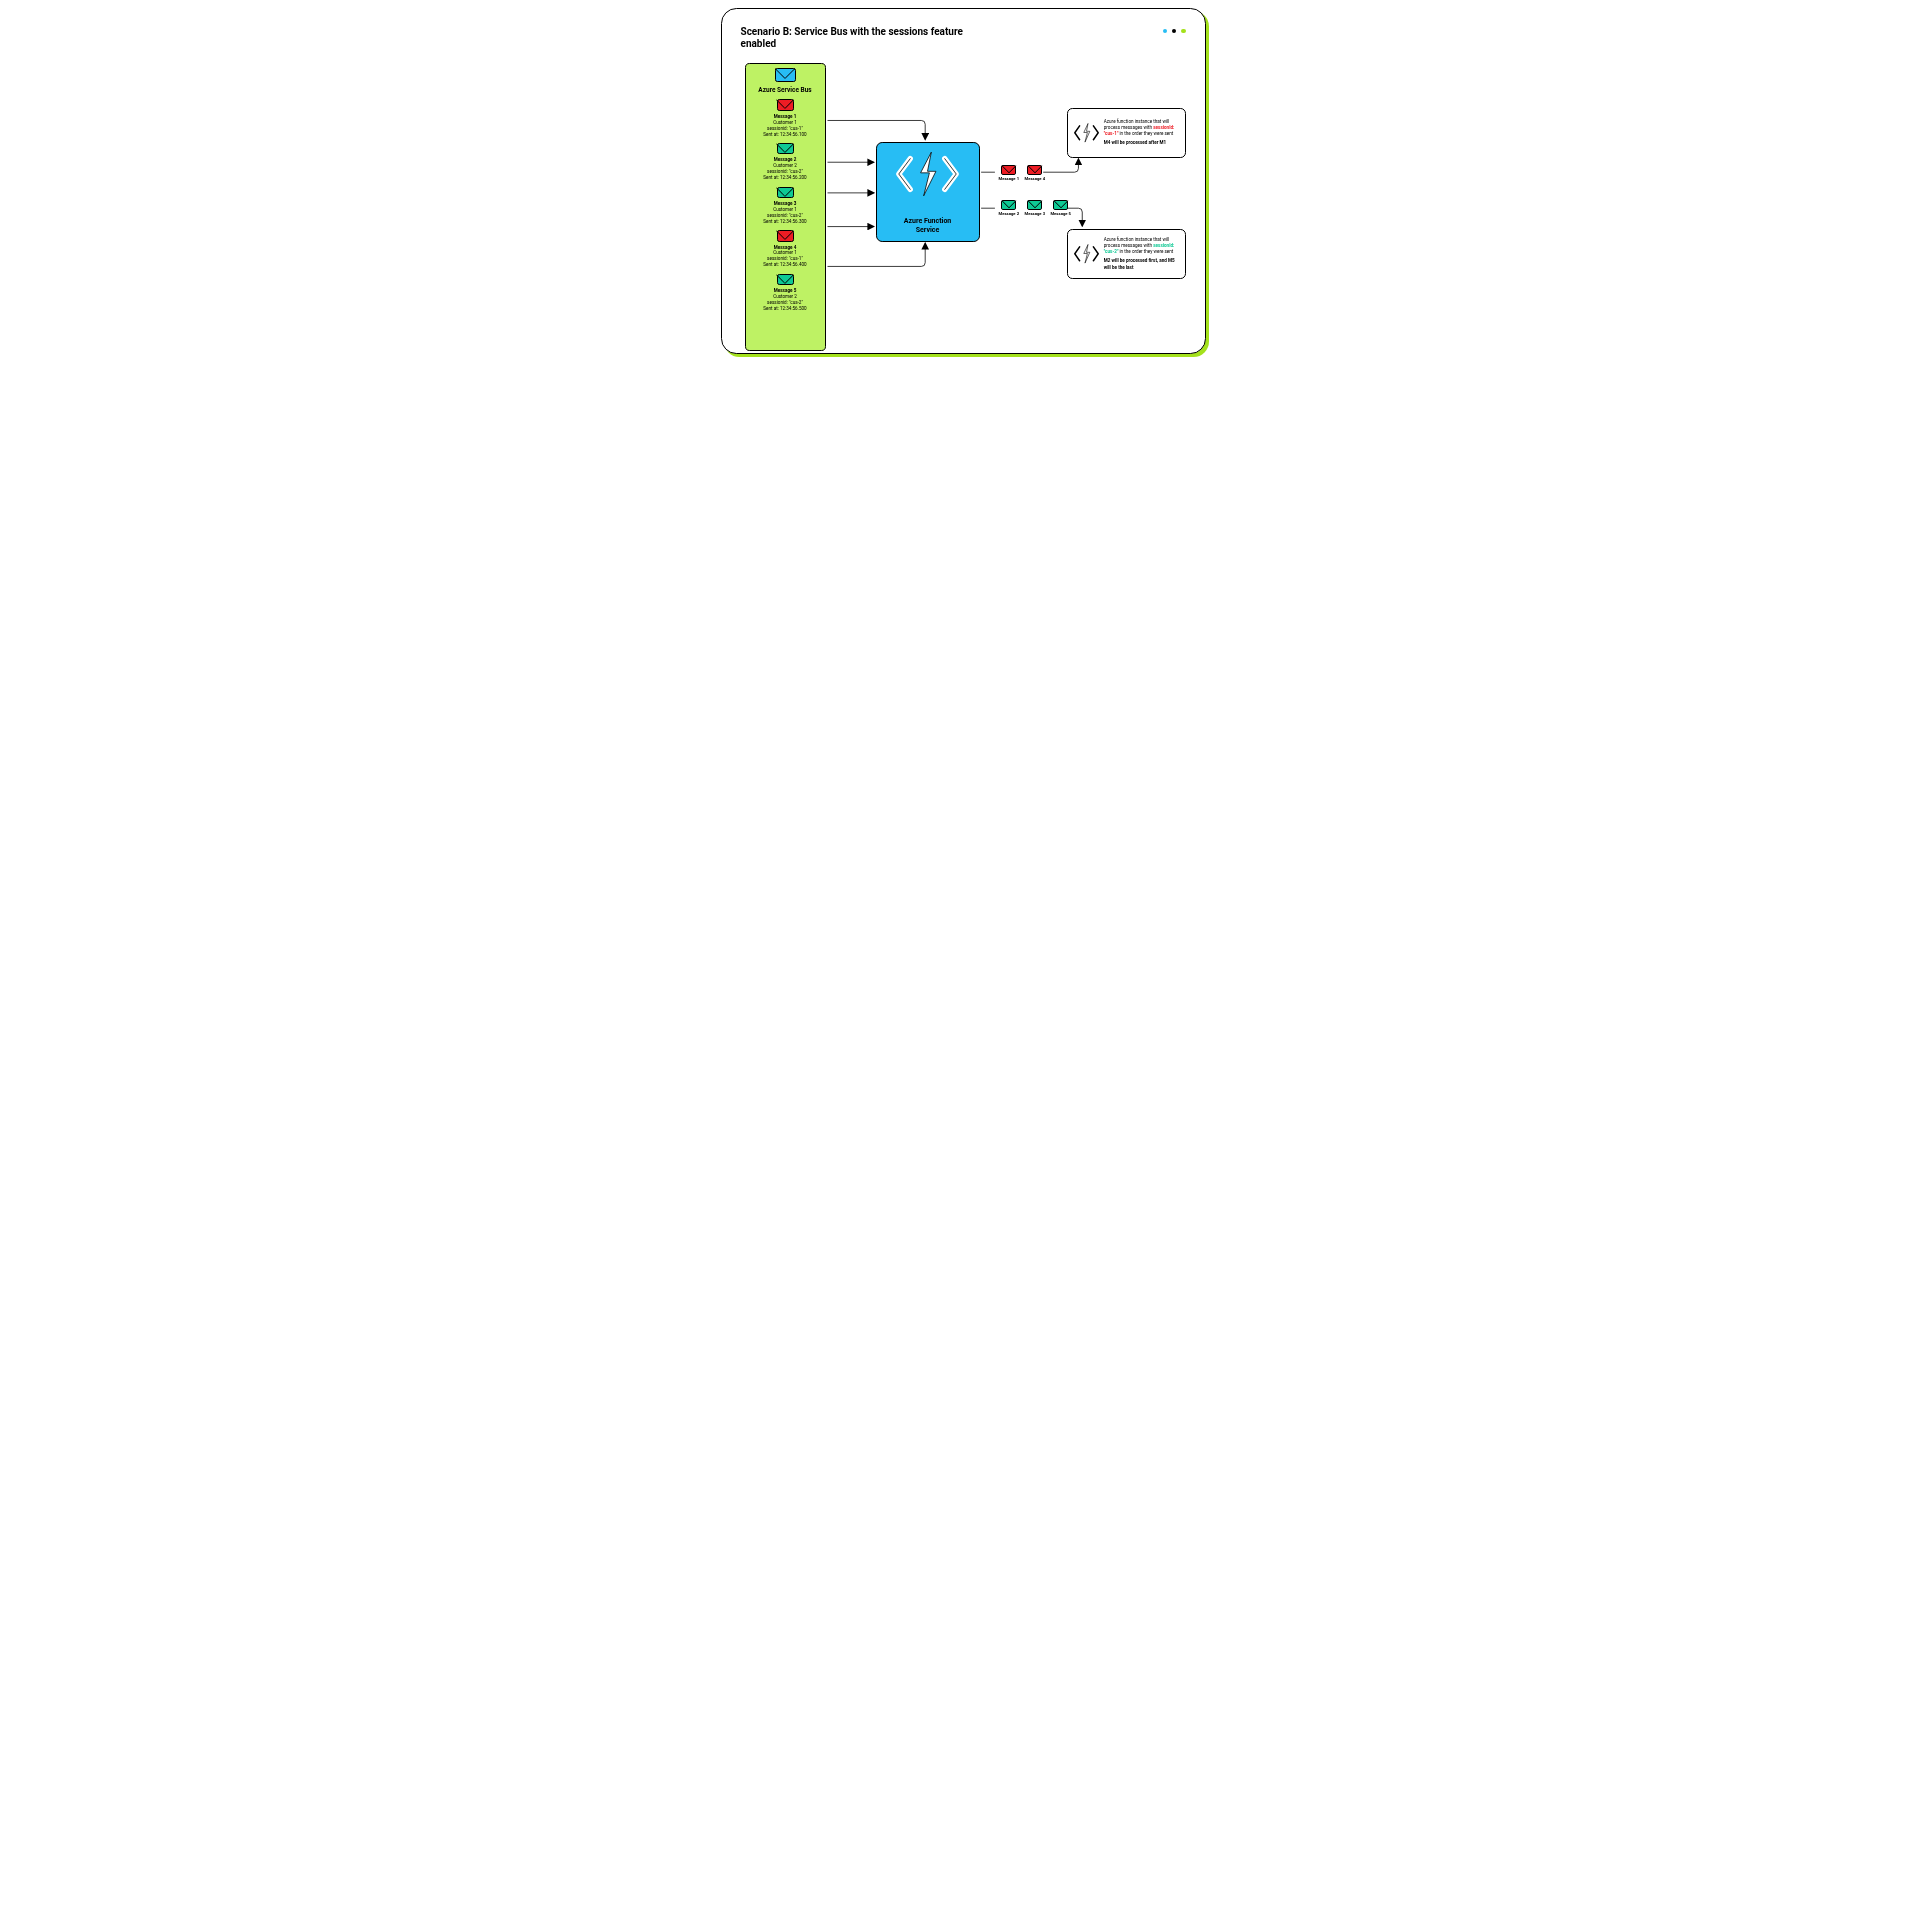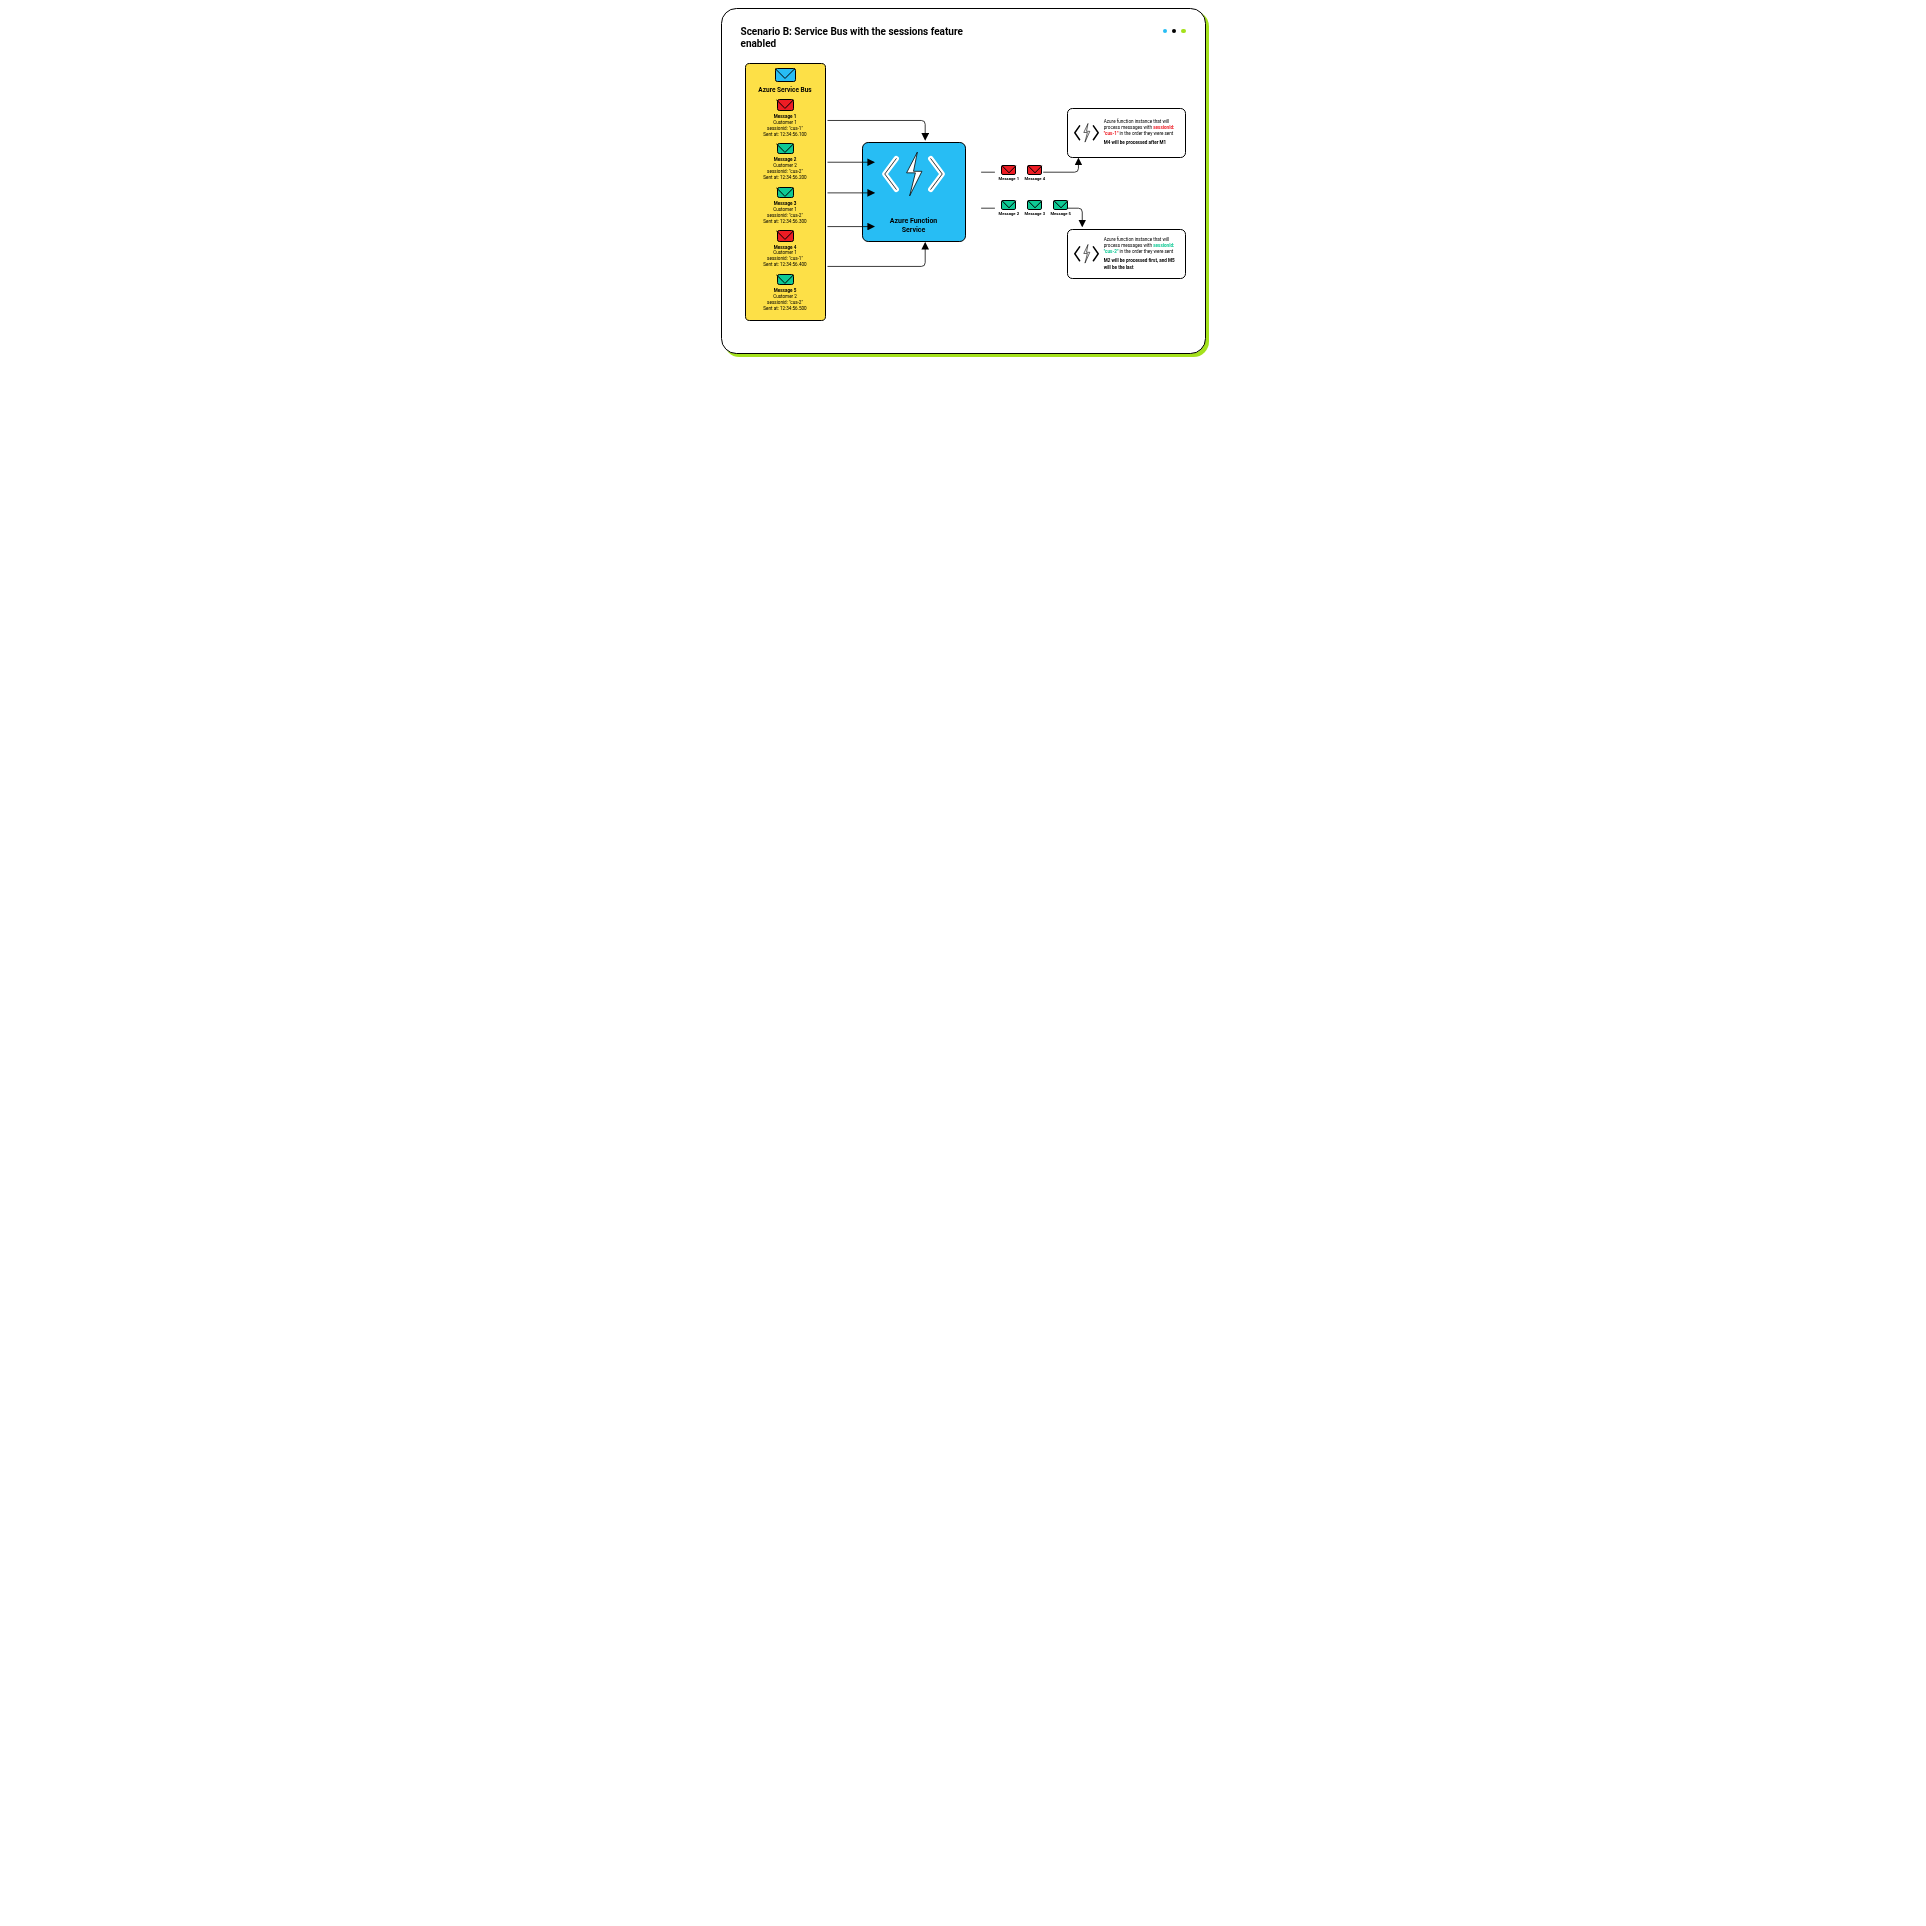--- a/index.html
+++ b/index.html
@@ -47,24 +47,24 @@
     font-size: 10px;
     font-weight: 700;
     line-height: 1.2;
     color: #000;
   }
 
   
   .bus-box {
     position: absolute;
     top: 54px; left: 23px;
-    width: 81px; height: 258px;
+    width: 81px; height: 288px;
     border: 0.8px solid #000;
     border-radius: 4.6px;
-    background: #fde047;
+    background: #bef264;
     padding: 3.9px 2.3px;
     text-align: center;
   }
   .bus-title {
     font-weight: 700;
     font-size: 6.5px;
     margin-top: 1.5px;
     margin-bottom: 3.1px;
   }
   .msg {
@@ -98,21 +98,21 @@
   .env.greenc{ background: #0ec994; }
   .env.big   { width: 21px; height: 14px; }
   .env.big::after { width: 14px; height: 14px; }
 
   .env.sm { width: 15.4px; height: 10px; border-radius:1.9px; }
   .env.sm::after { width:10px; height:10px; }
 
   
   .consumer {
     position: absolute;
-    top: 133px; left: 140px;
+    top: 133px; left: 154px;
     width: 104px; height: 100px;
     background: #27bdf4;
     border: 1.2px solid #000;
     border-radius: 6.2px;
     display: flex;
     flex-direction: column;
     align-items: center;
     justify-content: center;
     gap: 14px;
   }

